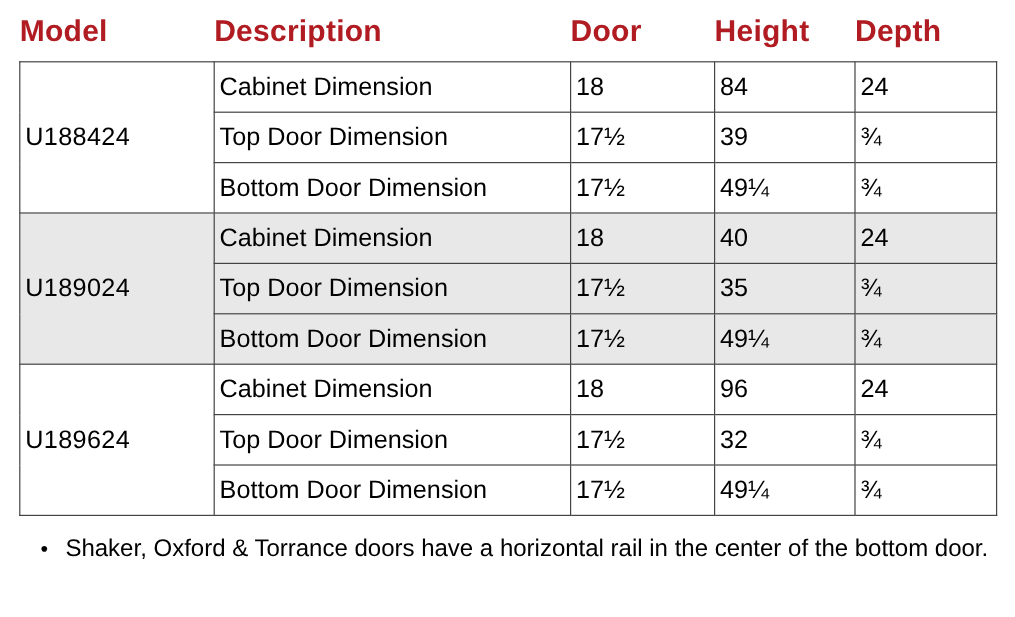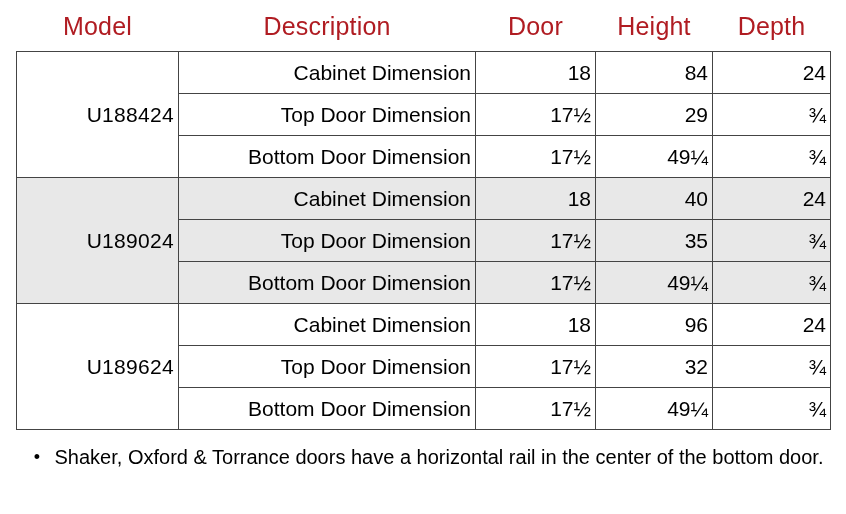--- a/index.html
+++ b/index.html
@@ -21,32 +21,32 @@
     padding: 8px 16px 0 16px;
     position: relative;
   }
   table.spec {
     border-collapse: collapse;
     width: 814px;
     table-layout: fixed;
   }
   table.spec th {
     font-size: 25px;
-    font-weight: normal;
+    font-weight: bold;
     color: #b01c22;
-    text-align: center;
+    text-align: left;
     padding: 4px 0 10px 0;
     border: none;
     background: transparent;
     letter-spacing: 0.2px;
   }
   table.spec td {
     border: 1.5px solid #444444;
     font-size: 21px;
-    text-align: right;
+    text-align: left;
     height: 41px;
     padding: 0 4px;
     font-weight: normal;
   }
   td.model {
     font-size: 21px;
     letter-spacing: 0.3px;
   }
   td.desc {
     font-size: 21px;
@@ -109,21 +109,21 @@
       <tr>
         <td class="model" rowspan="3">U188424</td>
         <td class="desc">Cabinet Dimension</td>
         <td>18</td>
         <td>84</td>
         <td>24</td>
       </tr>
       <tr>
         <td class="desc">Top Door Dimension</td>
         <td>17½</td>
-        <td>29</td>
+        <td>39</td>
         <td>¾</td>
       </tr>
       <tr>
         <td class="desc">Bottom Door Dimension</td>
         <td>17½</td>
         <td>49¼</td>
         <td>¾</td>
       </tr>
 
       <tr class="shaded">

